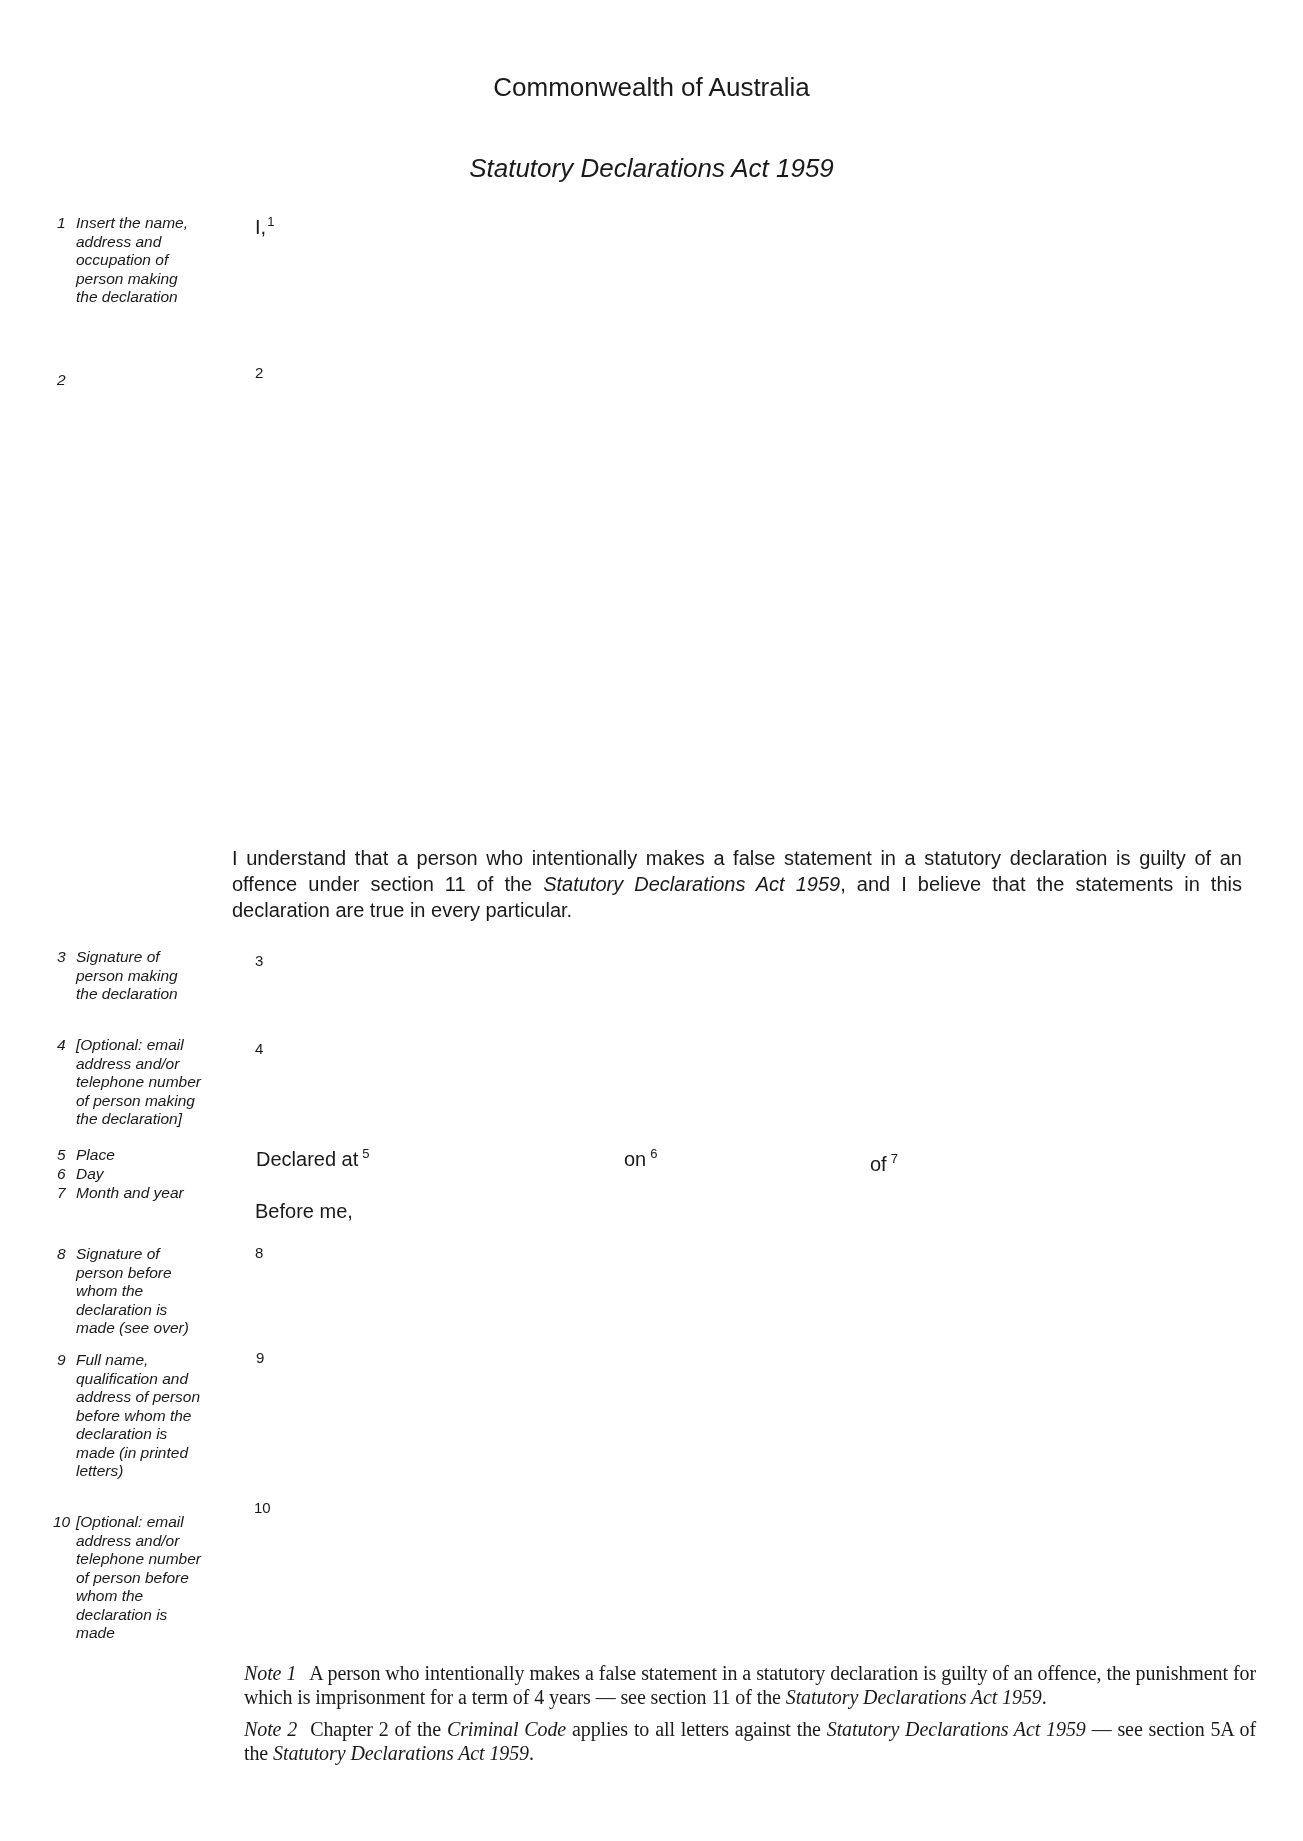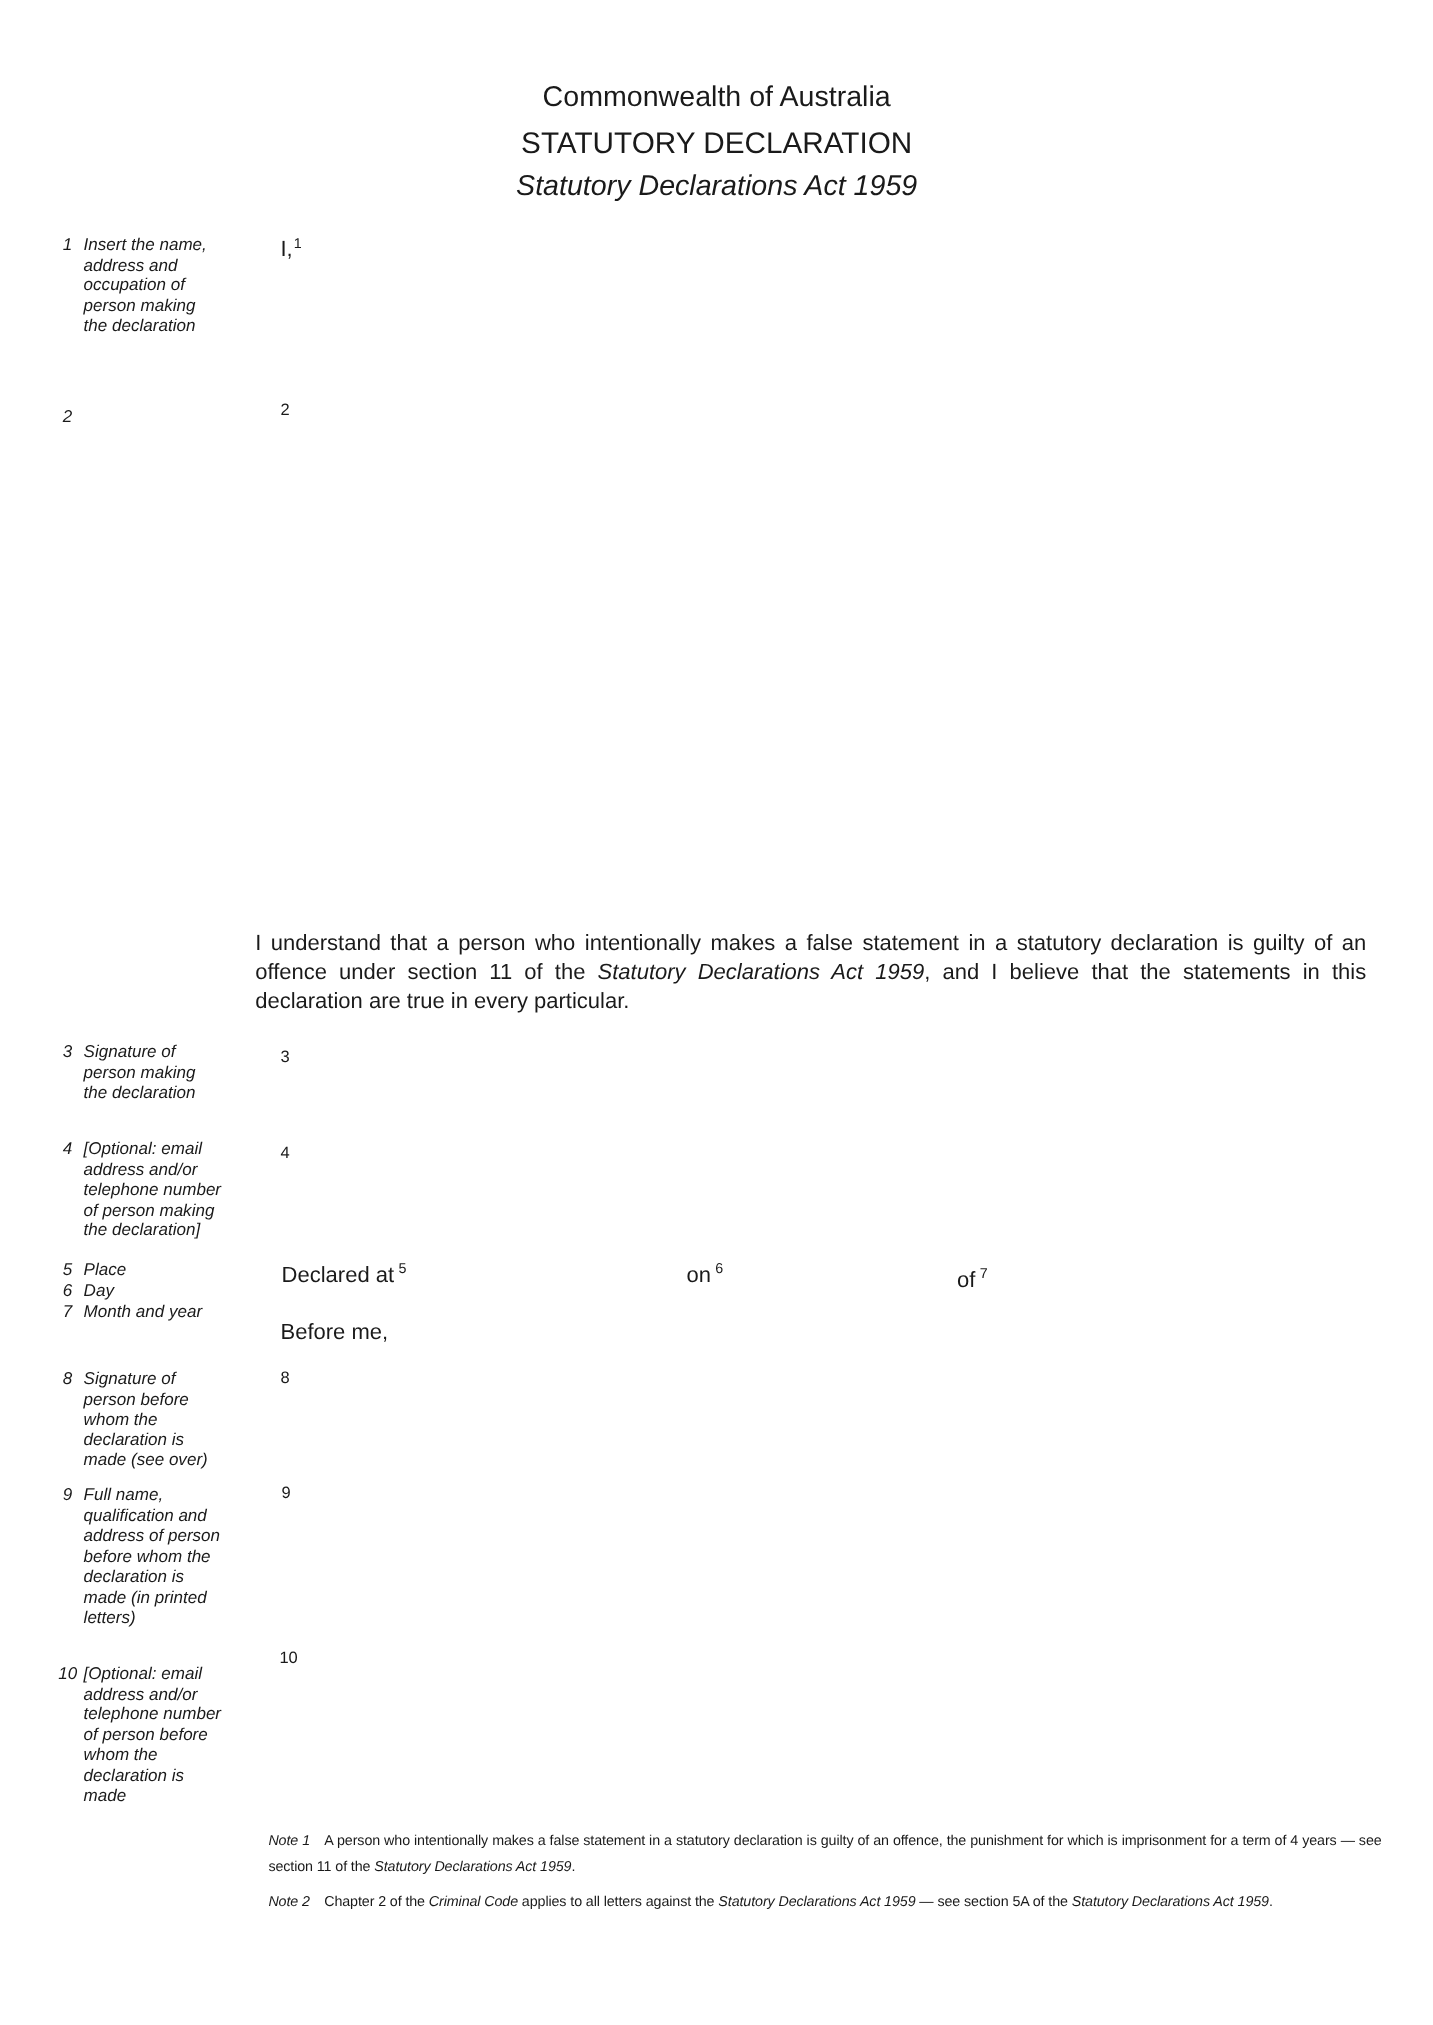--- a/index.html
+++ b/index.html
@@ -48,40 +48,40 @@
     line-height: 26px;
     text-align: justify;
     text-justify: inter-word;
   }
   .understand { left: 232px; top: 845px; width: 1010px; }
   .it { font-style: italic; }
 
   
   .notes-block { left: 244px; top: 1661px; width: 1012px; }
   .note-para {
-    font-size: 13px;
+    font-size: 20px;
     line-height: 24px;
     text-align: justify;
     text-justify: inter-word;
     letter-spacing: -0.1px;
     margin: 0;
+    font-family: Liberation Serif, serif;
   }
   .note-para + .note-para { margin-top: 8px; }
   .note-label { font-style: italic; margin-right: 13px; }
 
   
   .entry-area { position: absolute; background: transparent; }
 </style>
 </head>
 <body>
 
 <div class="page">
 
   <div class="abs title-line title-1">Commonwealth of Australia</div>
-  <div class="abs title-line title-2">STATUTORY DECLARATION</div>
   <div class="abs title-line title-3">Statutory Declarations Act 1959</div>
 
   <div class="abs mnote" style="top:214px">
     <span class="mnote-num">1</span>
     <span class="mnote-text">Insert the name,
 address and
 occupation of
 person making
 the declaration</span>
   </div>

